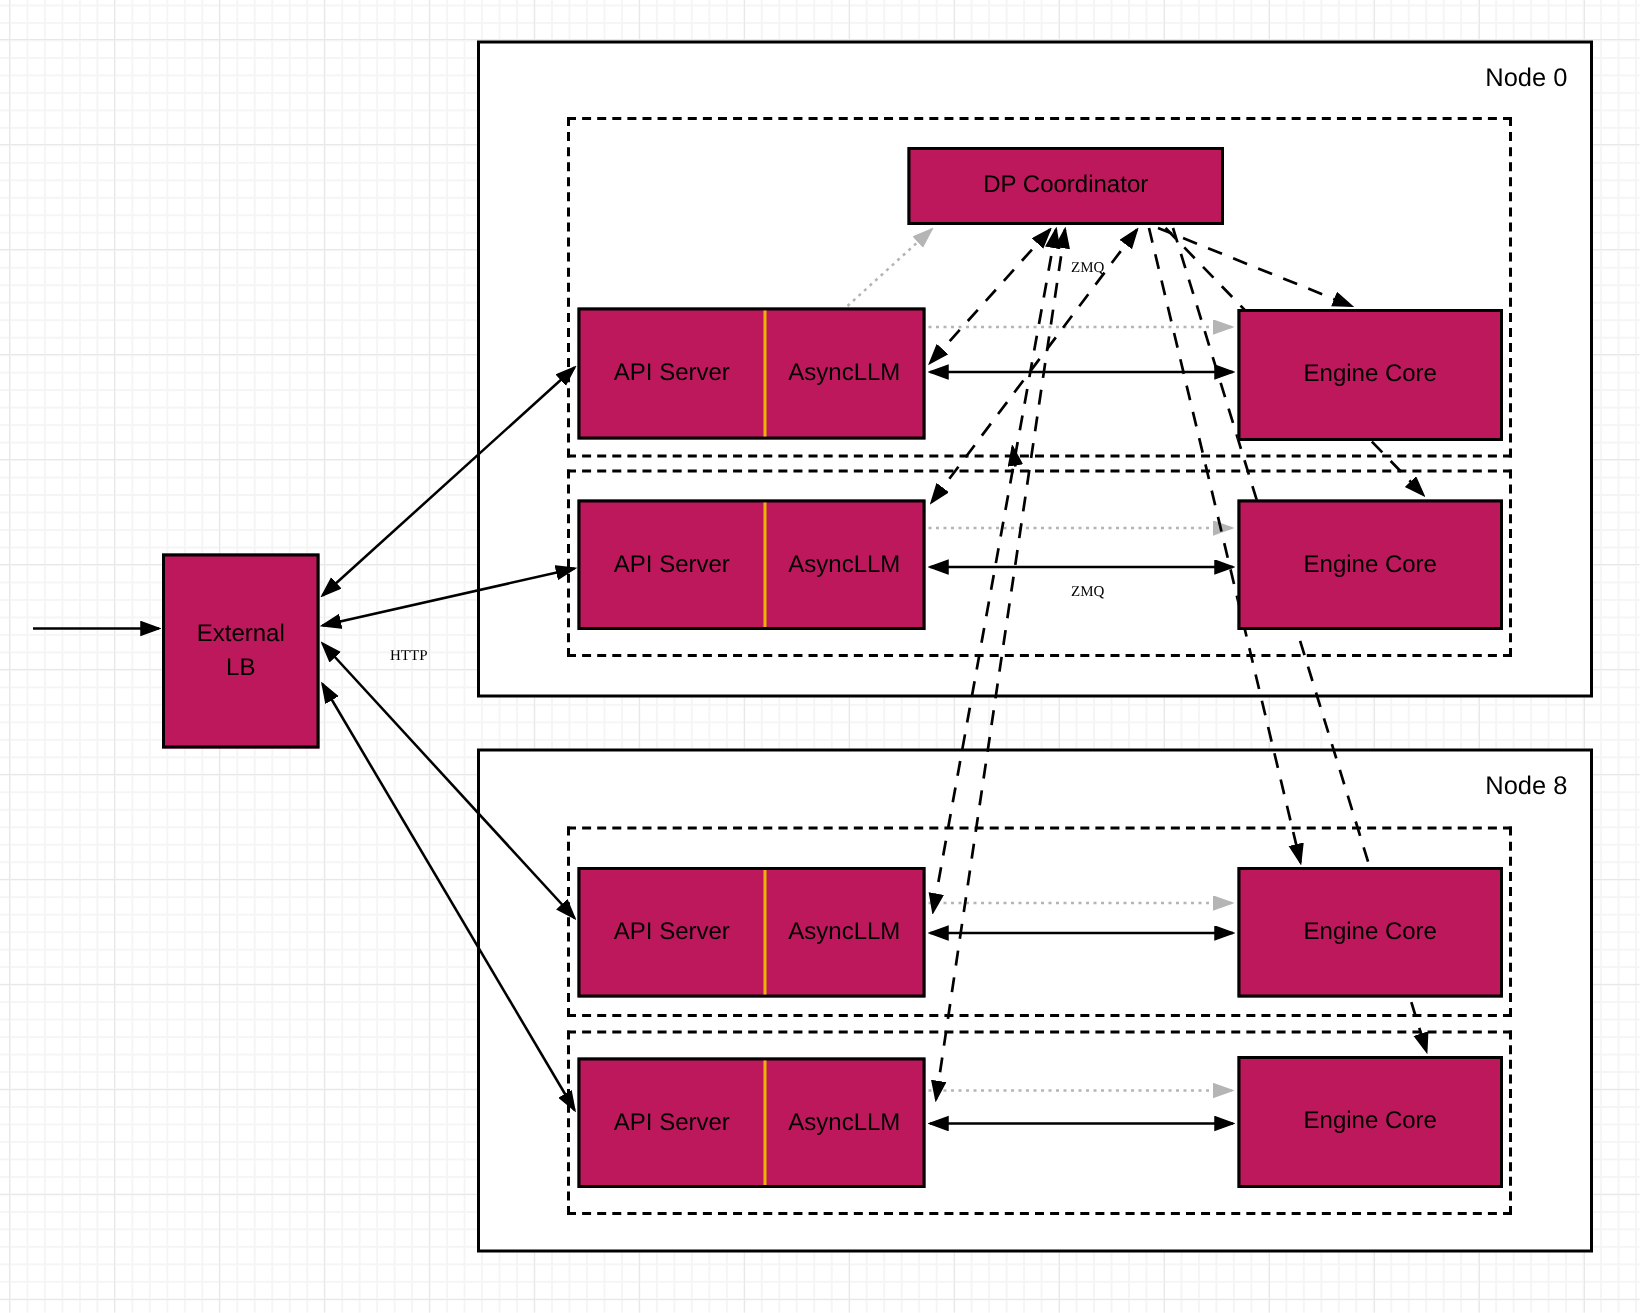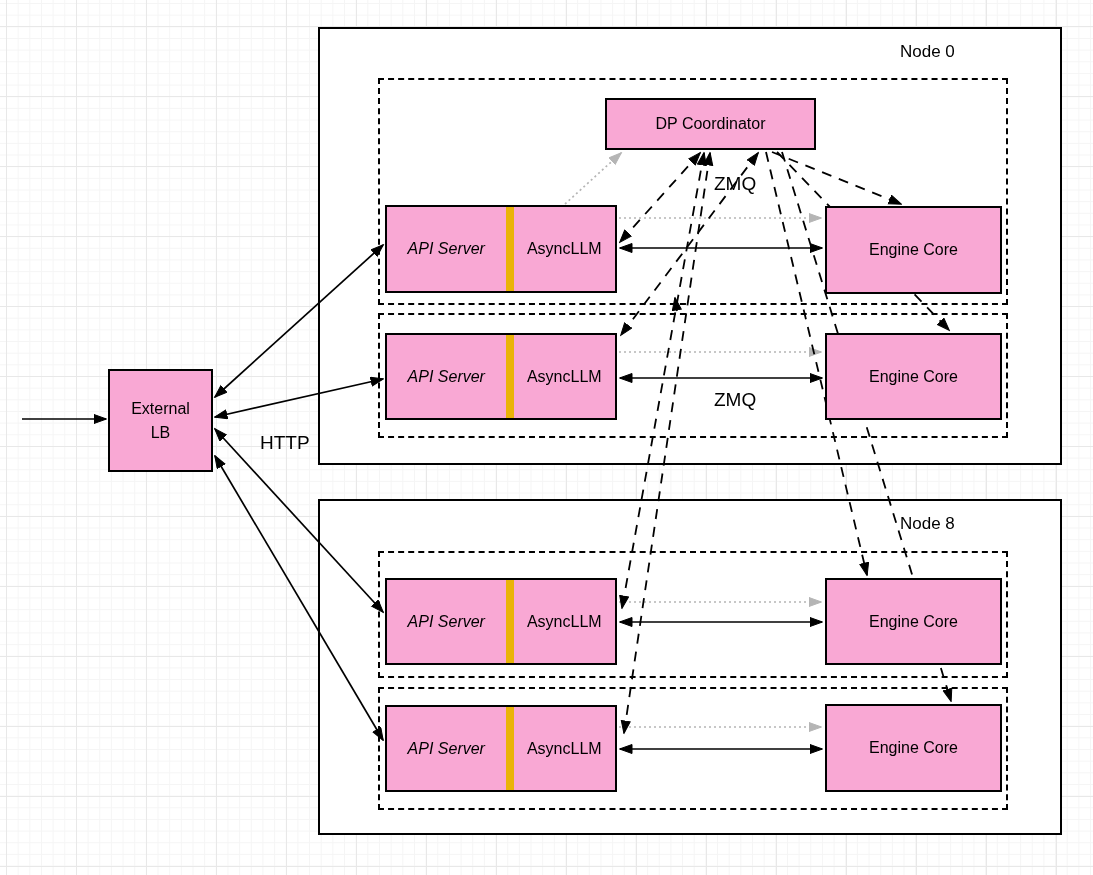--- a/index.html
+++ b/index.html
@@ -11,27 +11,27 @@
     background-image:
       linear-gradient(to right,#e8e8e8 1px,transparent 1px),
       linear-gradient(to bottom,#e8e8e8 1px,transparent 1px),
       linear-gradient(to right,#f5f5f5 1px,transparent 1px),
       linear-gradient(to bottom,#f5f5f5 1px,transparent 1px);
     background-size:70px 70px,70px 70px,11.67px 11.67px,11.67px 11.67px;
     background-position:6px 26px,6px 26px,6px 3px,6px 3px;
   }
   .abs{position:absolute;box-sizing:border-box;}
   .node{border:2px solid #000;background:#fff;z-index:1;}
-  .node-title{z-index:4;font-size:17px;text-align:left;}
+  .node-title{z-index:4;font-size:17px;text-align:right;}
   .subgroup{border:2px dashed #000;background:transparent;z-index:2;}
-  .box{border:2px solid #000;background:#f9a8d4;z-index:4;display:flex;align-items:center;justify-content:center;font-size:16px;text-align:center;}
+  .box{border:2px solid #000;background:#be185d;z-index:4;display:flex;align-items:center;justify-content:center;font-size:16px;text-align:center;}
   .split{padding:0;}
   .split .cell{height:100%;display:flex;align-items:center;justify-content:center;}
-  .split .cell.first{border-right:8px solid #eab308;font-style:italic;}
-  .lbl{z-index:5;font-size:19px;white-space:nowrap;}
+  .split .cell.first{border-right:2px solid #eab308;}
+  .lbl{z-index:5;font-size:10px;white-space:nowrap;font-family:Liberation Serif, serif;}
   svg.wires{position:absolute;left:0;top:0;z-index:3;pointer-events:none;}
   .lb-text{line-height:1.45;}
 </style>
 </head>
 <body>
 
 <div class="abs node" style="left:318px;top:27px;width:744px;height:438px;"></div>
 <div class="abs node" style="left:318px;top:499px;width:744px;height:336px;"></div>
 <div class="abs node-title" style="left:900px;top:42px;width:145px;">Node 0</div>
 <div class="abs node-title" style="left:900px;top:514px;width:145px;">Node 8</div>
@@ -75,21 +75,21 @@
   <line x1="710" y1="153" x2="624" y2="733" stroke="#000" stroke-width="1.8" stroke-dasharray="10 8" marker-start="url(#ab)" marker-end="url(#ab)"></line>
 
   <line x1="677" y1="311" x2="675" y2="298" stroke="#000" stroke-width="1.8" marker-end="url(#ab)"></line>
 
   <line x1="772" y1="152" x2="901" y2="204" stroke="#000" stroke-width="1.8" stroke-dasharray="10 8" marker-end="url(#ab)"></line>
   <line x1="777" y1="152" x2="949" y2="330" stroke="#000" stroke-width="1.8" stroke-dasharray="10 8" marker-end="url(#ab)"></line>
   <line x1="766" y1="152" x2="867" y2="575" stroke="#000" stroke-width="1.8" stroke-dasharray="10 8" marker-end="url(#ab)"></line>
   <line x1="782" y1="152" x2="951" y2="701" stroke="#000" stroke-width="1.8" stroke-dasharray="10 8" marker-end="url(#ab)"></line>
 </svg>
 
-<div class="abs box" style="left:108px;top:369px;width:105px;height:103px;">
+<div class="abs box" style="left:108px;top:369px;width:105px;height:130px;">
   <div class="lb-text">
     <div>External</div>
     <div>LB</div>
   </div>
 </div>
 
 <div class="abs box" style="left:605px;top:98px;width:211px;height:52px;">
   <span>DP Coordinator</span>
 </div>
 

